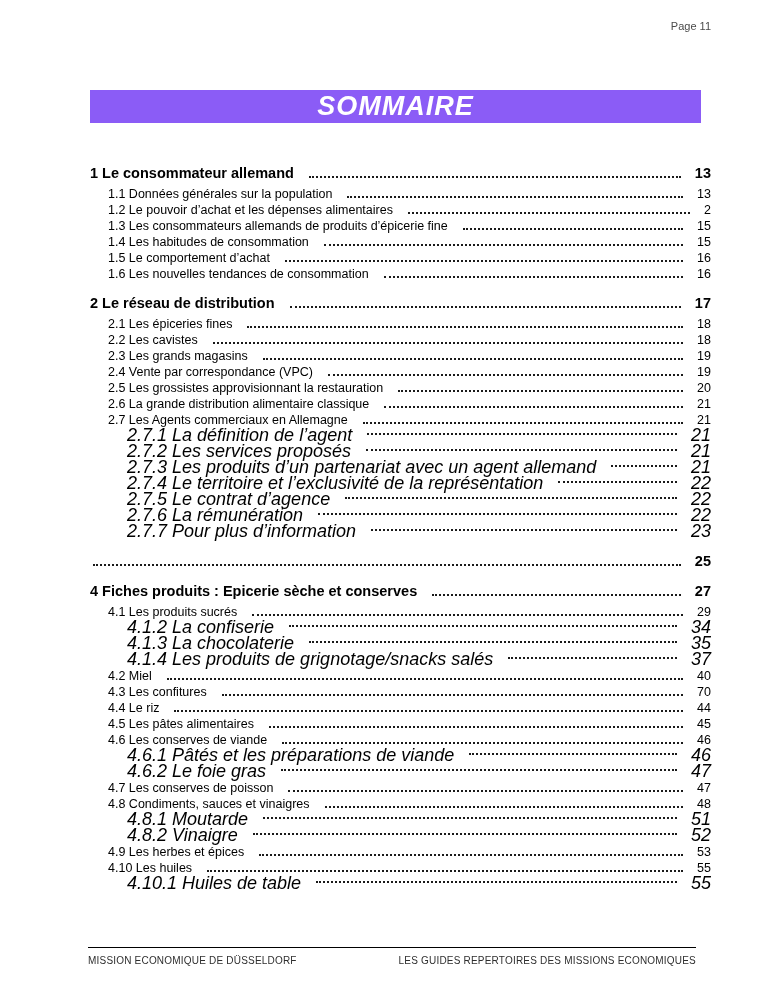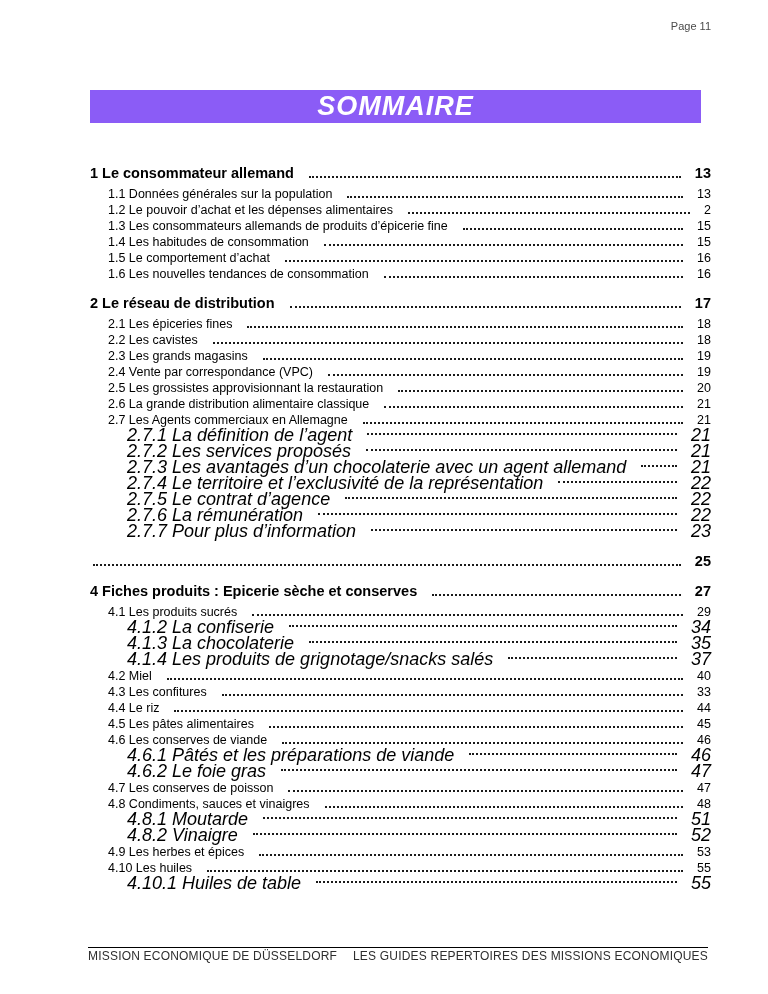--- a/index.html
+++ b/index.html
@@ -64,27 +64,27 @@
   }
   .level-3 {
     font-size: 18px;
     font-style: italic;
     height: 16px;
     padding-left: 37px;
     align-items: center;
   }
   .footer {
     position: absolute;
-    left: 88px; right: 60px;
+    left: 88px; right: 72px;
     top: 947px;
     border-top: 1px solid #000;
-    padding-top: 1px;
+    padding-top: 7px;
     display: flex;
     justify-content: space-between;
-    font-size: 12px;
+    font-size: 10px;
     color: #2e2e2e;
     letter-spacing: 0.2px;
   }
 </style>
 </head>
 <body>
 
 <div class="page-header">Page 11</div>
 
 <div class="banner" style="background: #8b5cf6;">
@@ -171,21 +171,21 @@
       <span class="toc-label">2.7.1 La définition de l’agent</span>
       <span class="leader"></span>
       <span class="toc-page">21</span>
     </div>
     <div class="toc-row level-3">
       <span class="toc-label">2.7.2 Les services proposés</span>
       <span class="leader"></span>
       <span class="toc-page">21</span>
     </div>
     <div class="toc-row level-3">
-      <span class="toc-label">2.7.3 Les avantages d’un chocolaterie avec un agent allemand</span>
+      <span class="toc-label">2.7.3 Les produits d’un partenariat avec un agent allemand</span>
       <span class="leader"></span>
       <span class="toc-page">21</span>
     </div>
     <div class="toc-row level-3">
       <span class="toc-label">2.7.4 Le territoire et l’exclusivité de la représentation</span>
       <span class="leader"></span>
       <span class="toc-page">22</span>
     </div>
     <div class="toc-row level-3">
       <span class="toc-label">2.7.5 Le contrat d’agence</span>
@@ -232,21 +232,21 @@
       <span class="toc-page">37</span>
     </div>
     <div class="toc-row level-2">
       <span class="toc-label">4.2 Miel</span>
       <span class="leader"></span>
       <span class="toc-page">40</span>
     </div>
     <div class="toc-row level-2">
       <span class="toc-label">4.3 Les confitures</span>
       <span class="leader"></span>
-      <span class="toc-page">33</span>
+      <span class="toc-page">70</span>
     </div>
     <div class="toc-row level-2">
       <span class="toc-label">4.4 Le riz</span>
       <span class="leader"></span>
       <span class="toc-page">44</span>
     </div>
     <div class="toc-row level-2">
       <span class="toc-label">4.5 Les pâtes alimentaires</span>
       <span class="leader"></span>
       <span class="toc-page">45</span>

